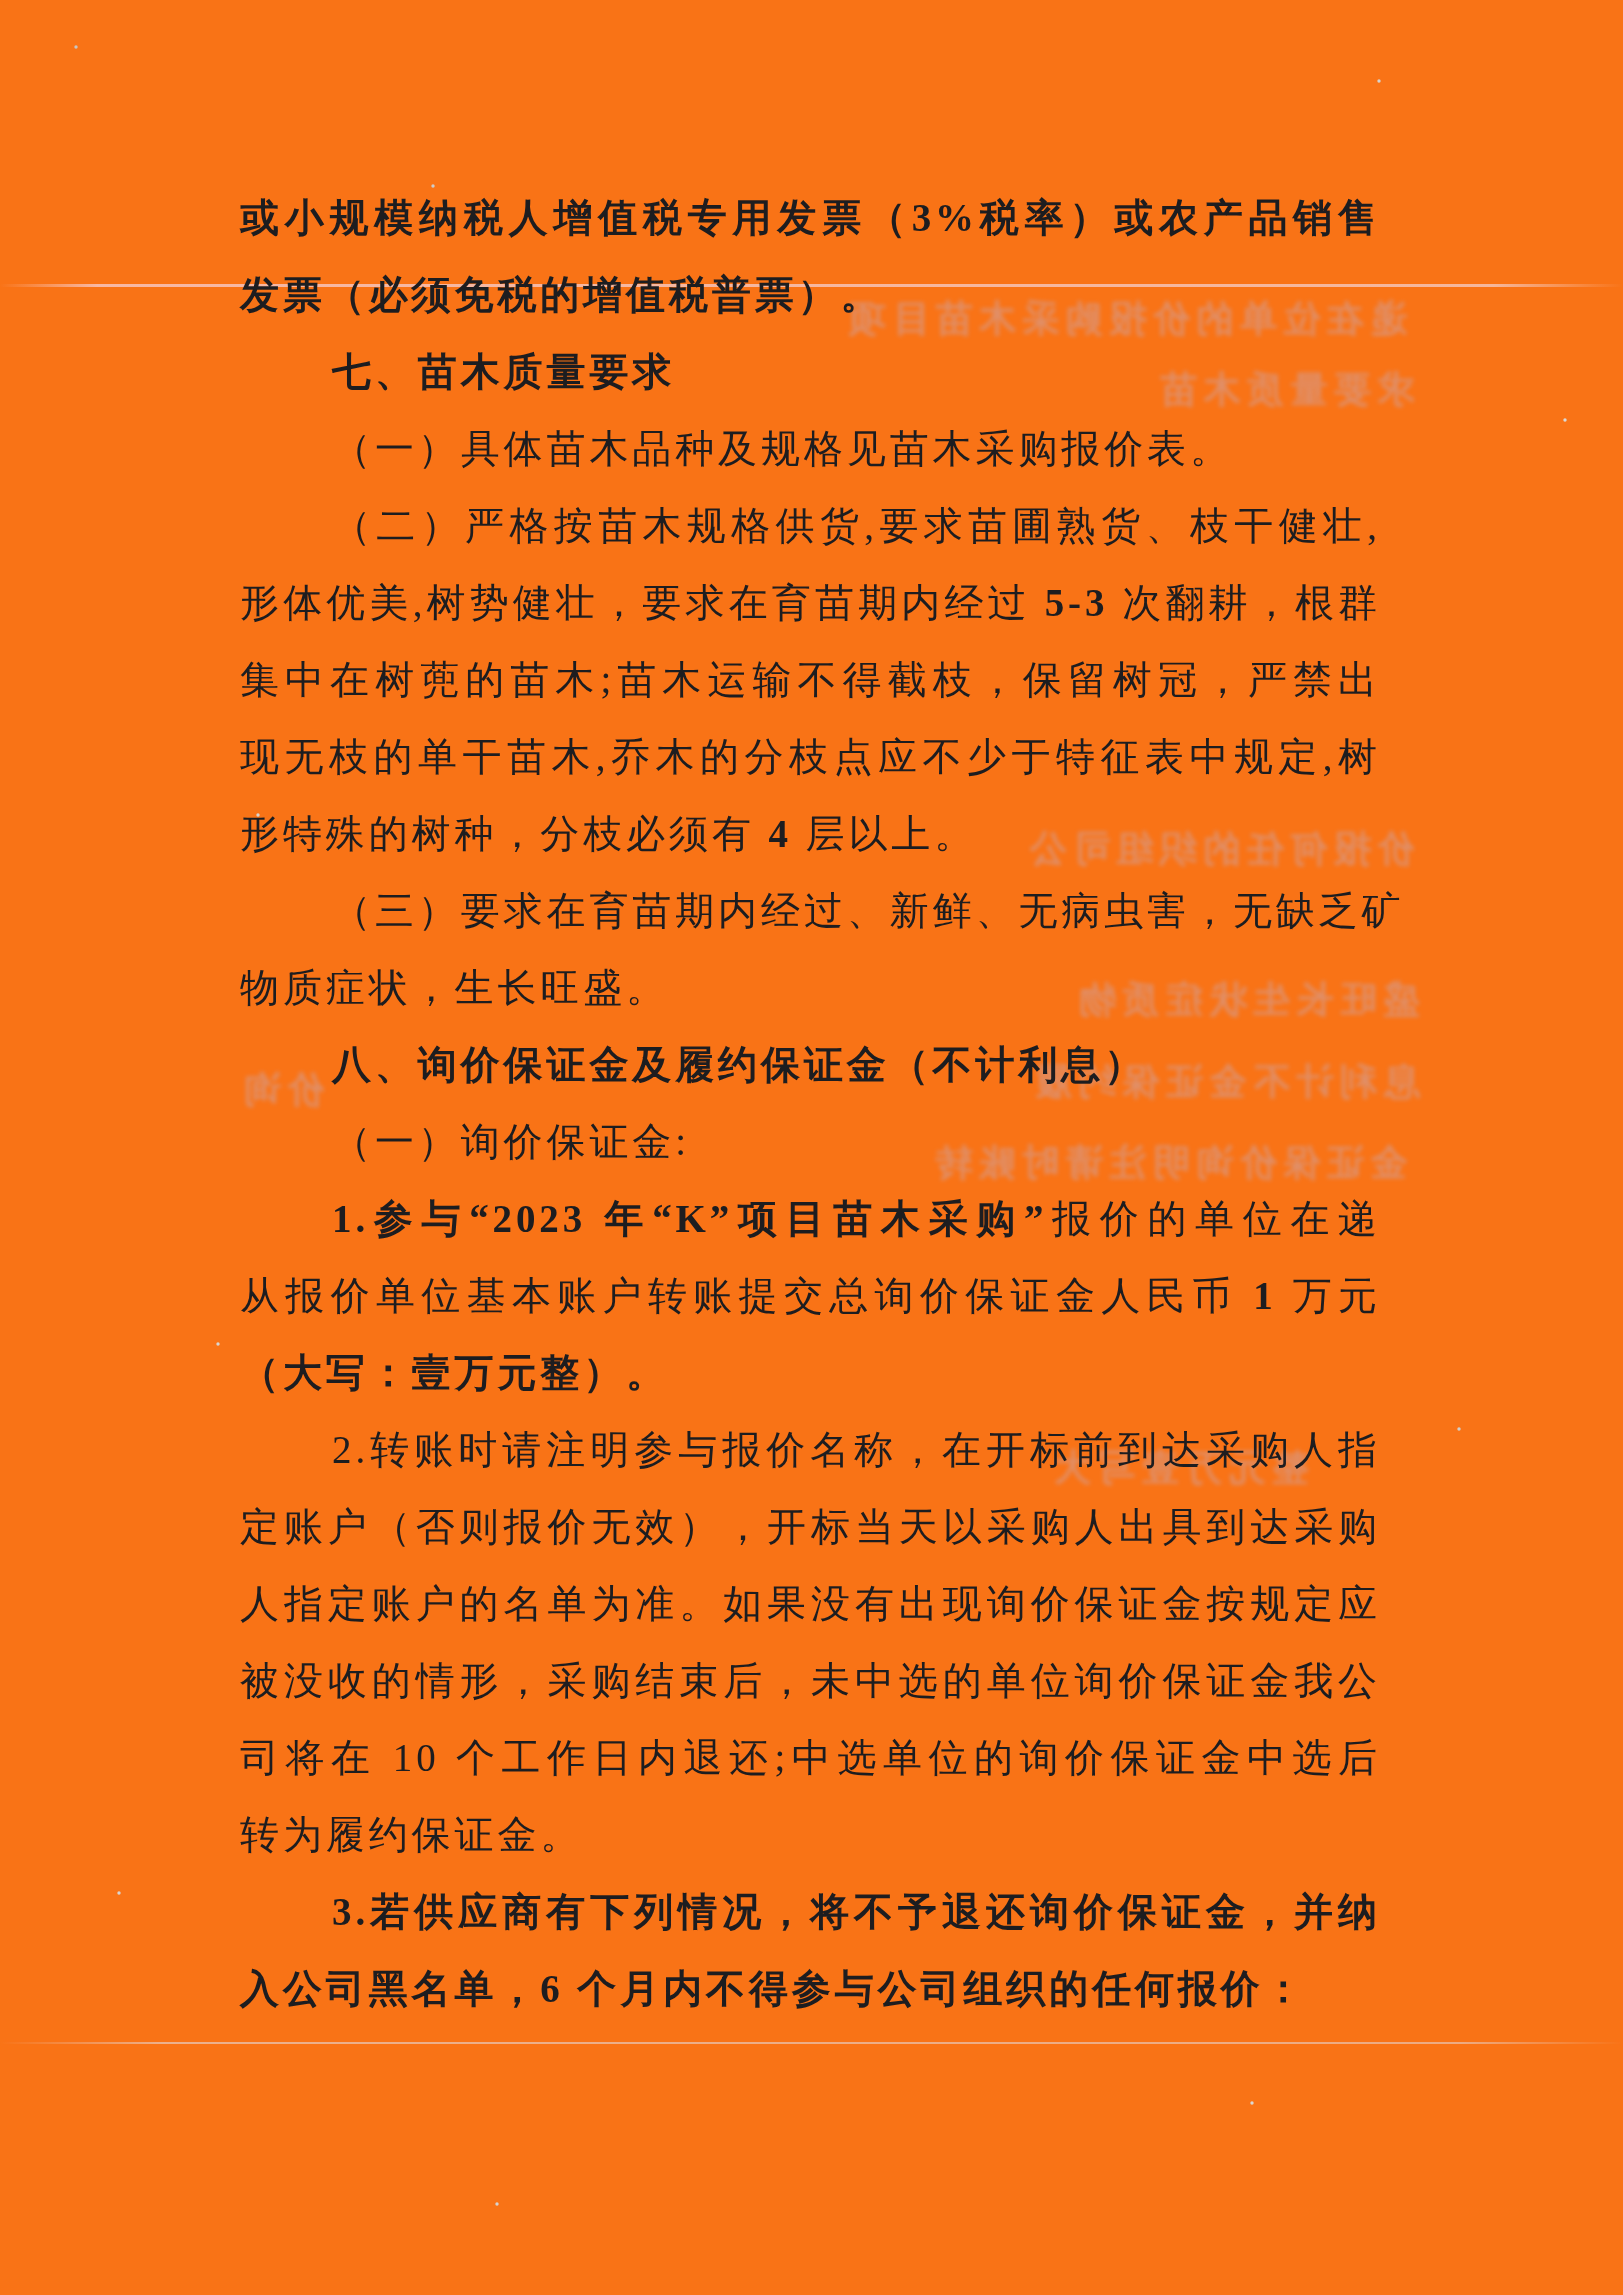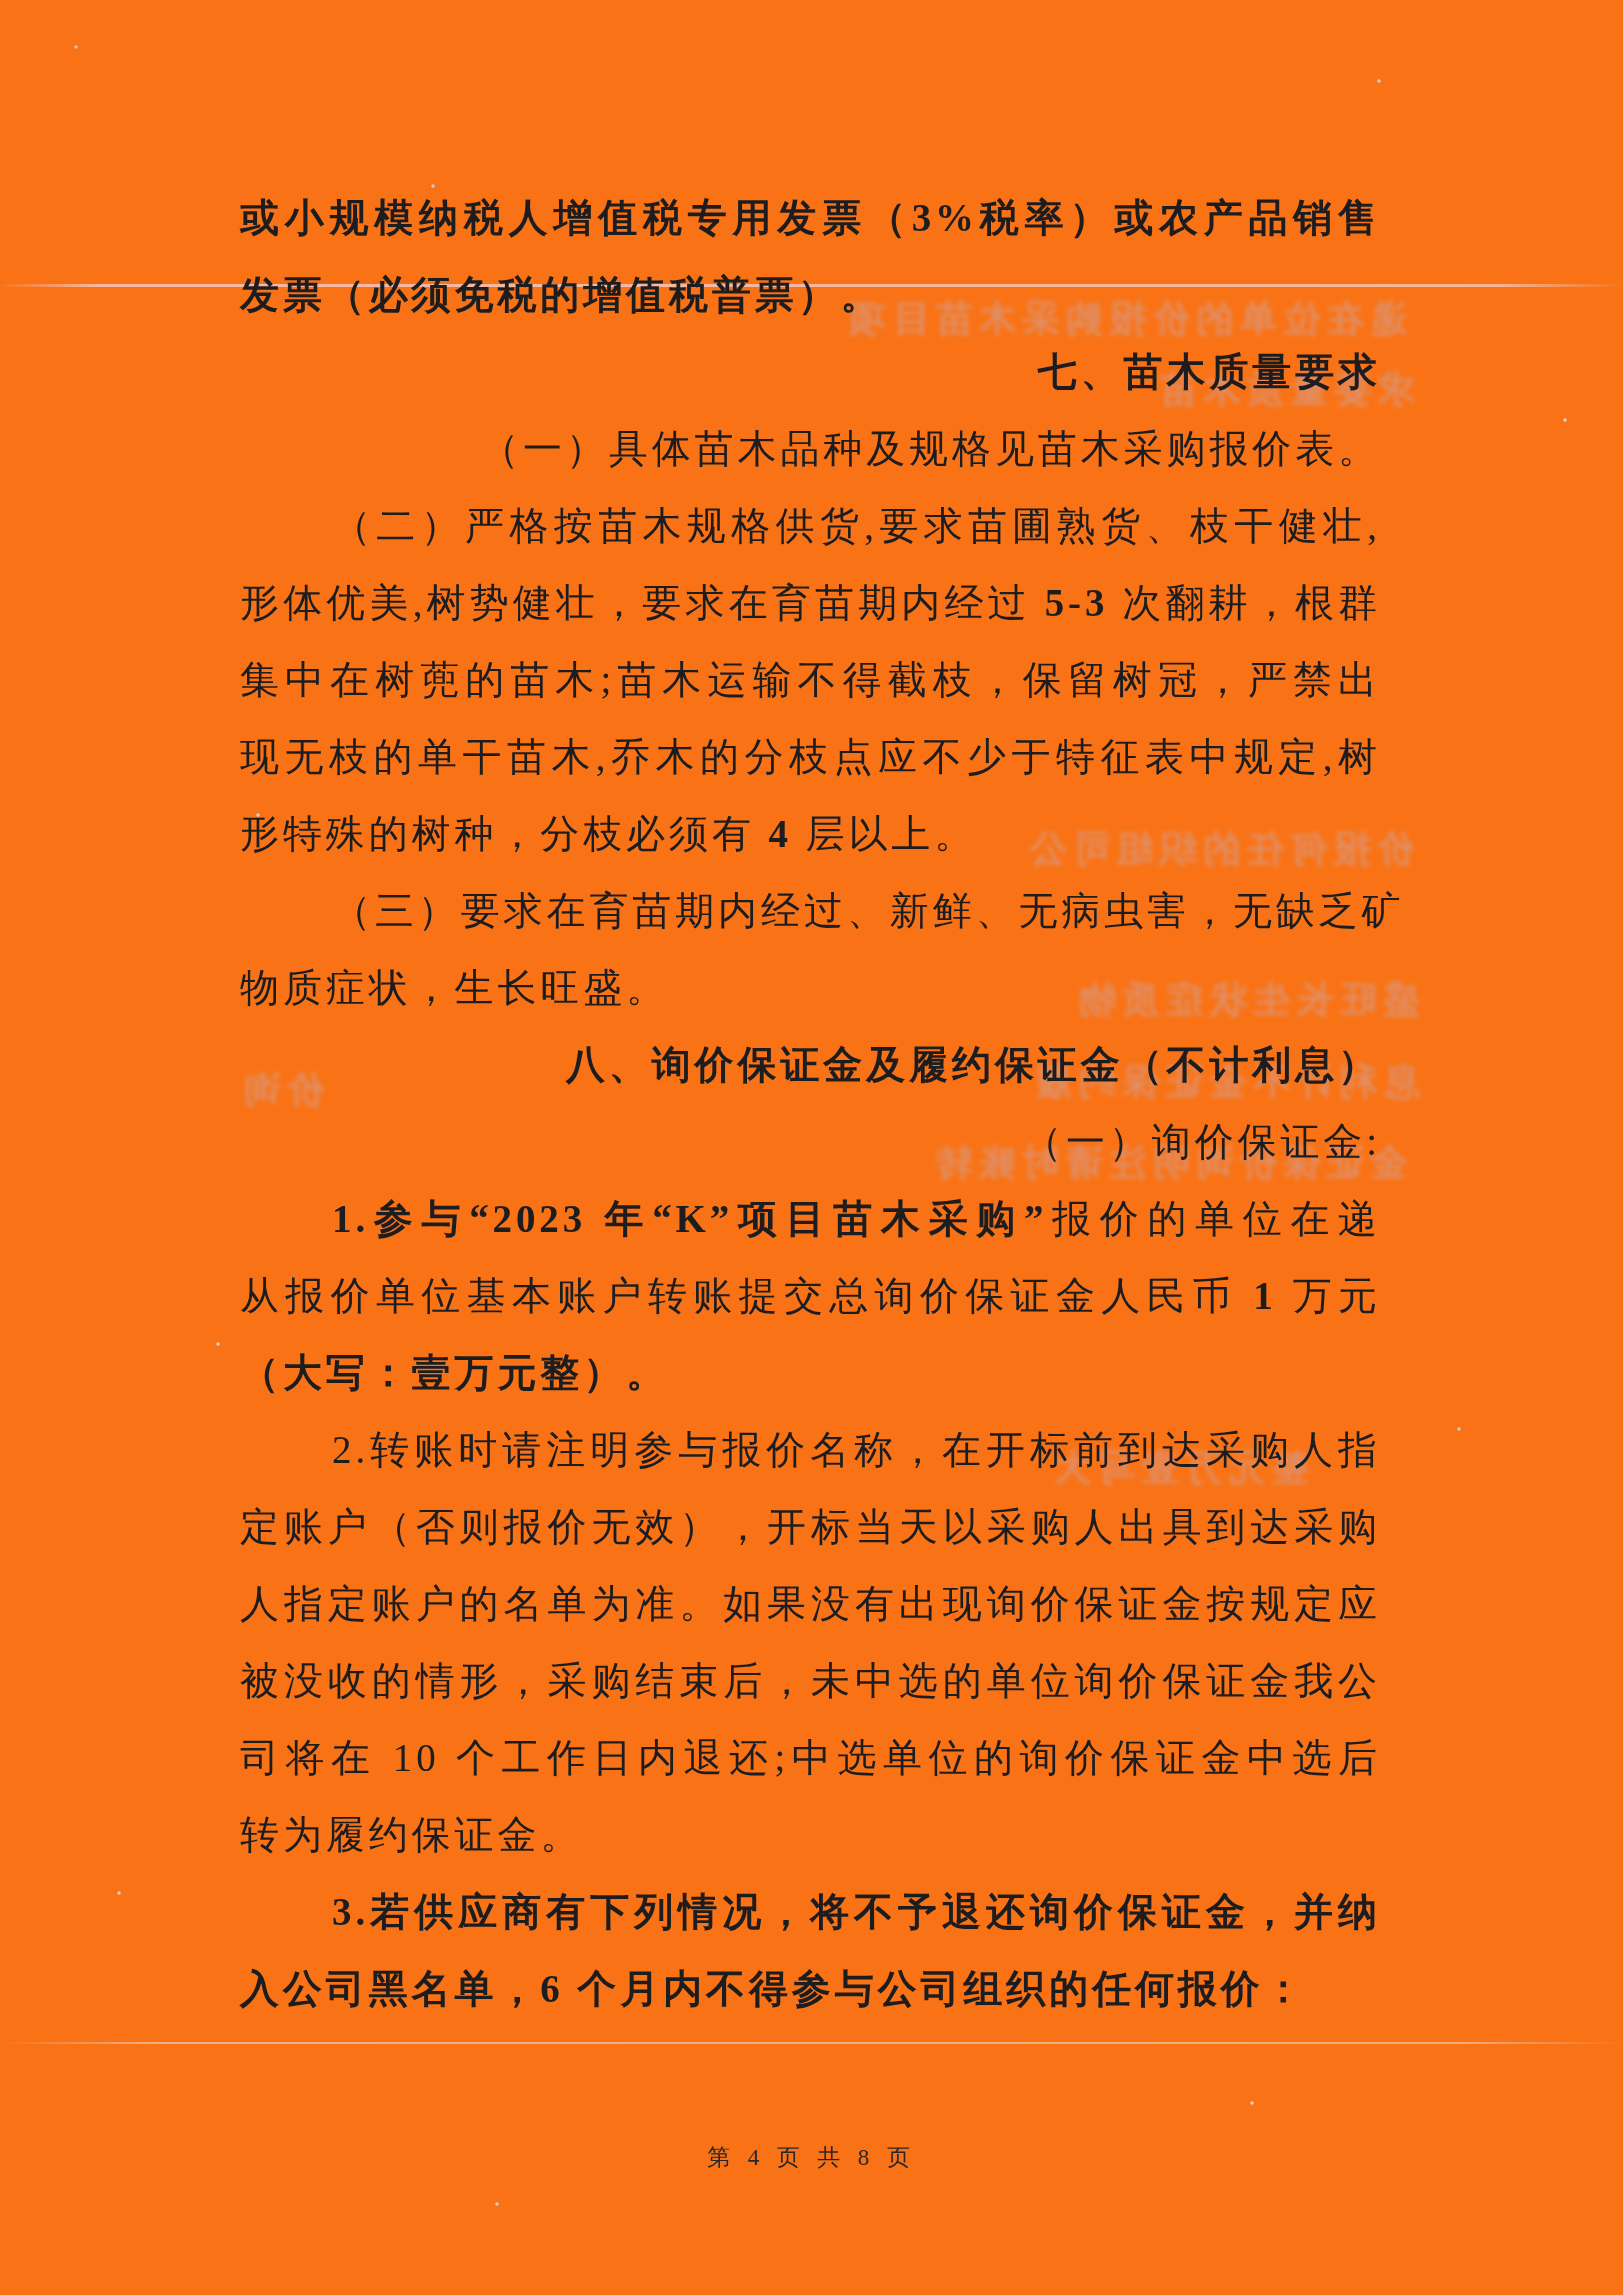--- a/index.html
+++ b/index.html
@@ -21,21 +21,21 @@
     height:77px;
     line-height:77px;
     font-size:39px;
     letter-spacing:3.9px;
     text-align:left;
     white-space:nowrap;
   }
   .line b{font-weight:bold;}
   .b{font-weight:bold;}
   .j{text-align:justify;text-align-last:justify;}
-  .indent{text-indent:92px;text-align:right;}
+  .indent{text-indent:92px;}
   
   .footer{
     position:absolute;
     left:0;top:2142px;width:100%;
     text-align:center;
     font-size:23px;
     letter-spacing:5.9px;
     color:#26262a;
   }
   
@@ -145,16 +145,15 @@
     <div class="line j"><span>司将在 10 个工作日内退还;中选单位的询价保证金中选后</span></div>
 
     <div class="line"><span>转为履约保证金。</span></div>
 
     <div class="line b indent j"><span>3.若供应商有下列情况，将不予退还询价保证金，并纳</span></div>
 
     <div class="line b"><span>入公司黑名单，6 个月内不得参与公司组织的任何报价：</span></div>
 
   </div>
 
-  <div class="footer">第 4 页 共 8 页</div>
 
 </div>
 
 
 </body></html>

